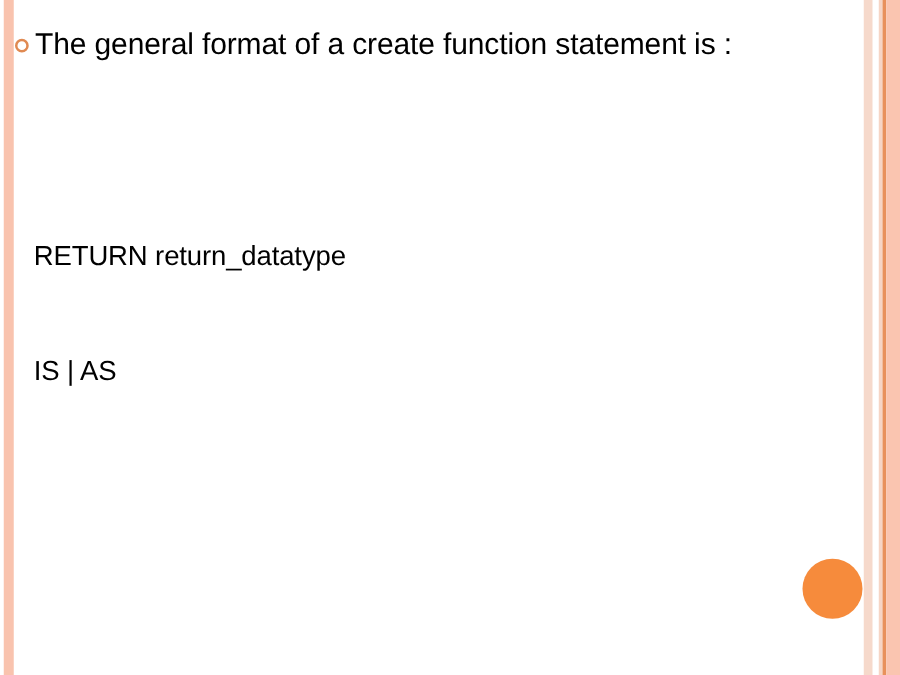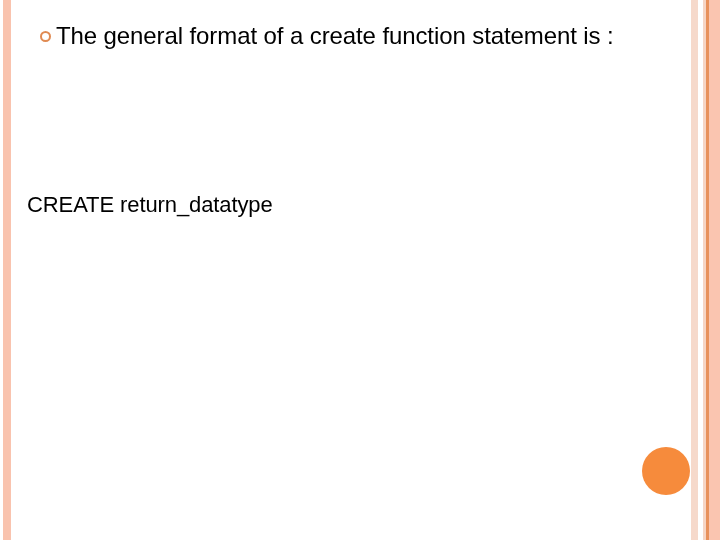--- a/index.html
+++ b/index.html
@@ -36,21 +36,20 @@
   .stripe-r4 { left: 709px; width: 11px; background: #fac5b0; }
 
   
   .bullet-row {
     position: absolute;
     left: 12px;
     top: 20px;
     width: 672px;
     display: flex;
     align-items: flex-start;
-    margin-left: 28px;
   }
   .bullet-glyph {
     flex: 0 0 auto;
     width: 11px;
     height: 11px;
     margin-top: 11px;
     margin-right: 5px;
     border: 2px solid #e08a52;
     border-radius: 50%;
     box-sizing: border-box;
@@ -99,21 +98,22 @@
   <div class="stripe stripe-r2"></div>
   <div class="stripe stripe-r3"></div>
   <div class="stripe stripe-r4"></div>
 
   <div class="bullet-row">
     <span class="bullet-glyph"></span>
     <span class="bullet-text">The general format of a create function statement is :</span>
   </div>
 
   <div class="code-block">
-    <span class="code-line">CREATE return_datatype</span>
+    <span class="code-line">RETURN return_datatype</span>
+    <span class="code-line">IS | AS</span>
     
     
     
     
     
     
     
   </div>
 
   <div class="accent-circle"></div>

